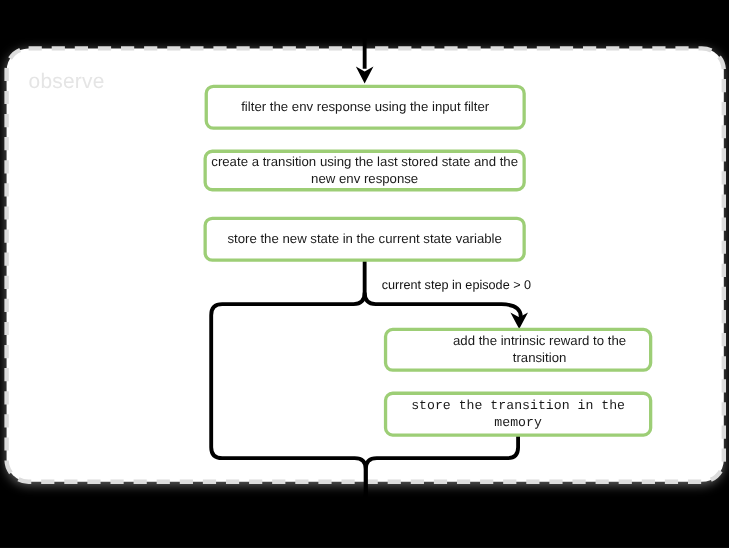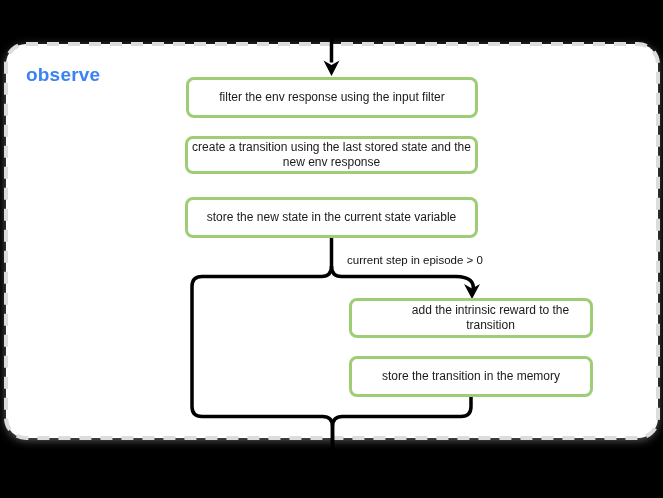--- a/index.html
+++ b/index.html
@@ -48,22 +48,22 @@
   }
   .arrowhead {
     fill: #000000;
     stroke: none;
   }
   .group-title {
     position: absolute;
     left: 26px;
     top: 64px;
     font-size: 19px;
-    font-weight: bold;
-    color: #3b82f6;
+    font-weight: normal;
+    color: #e5e5e5;
     letter-spacing: 0.2px;
   }
   .node {
     position: absolute;
     box-sizing: border-box;
     background: #ffffff;
     border: 3px solid #9dce76;
     border-radius: 8px;
     display: flex;
     align-items: center;
@@ -71,21 +71,21 @@
     text-align: center;
     font-size: 12px;
     line-height: 15px;
     color: #1a1a1a;
     padding: 2px 1px;
   }
   .node-1 { left: 186px; top: 77px;  width: 292px; height: 41px; }
   .node-2 { left: 185px; top: 136px; width: 293px; height: 38px; }
   .node-3 { left: 185px; top: 197px; width: 293px; height: 41px; }
   .node-4 { left: 349px; top: 298px; width: 244px; height: 40px; padding-left: 40px; }
-  .node-5 { left: 349px; top: 356px; width: 244px; height: 41px; }
+  .node-5 { left: 349px; top: 356px; width: 244px; height: 41px; font-family: Liberation Mono, monospace; }
   .branch-label {
     position: absolute;
     left: 347px;
     top: 254px;
     font-size: 11.5px;
     font-weight: normal;
     color: #111111;
     white-space: nowrap;
   }
 </style>

